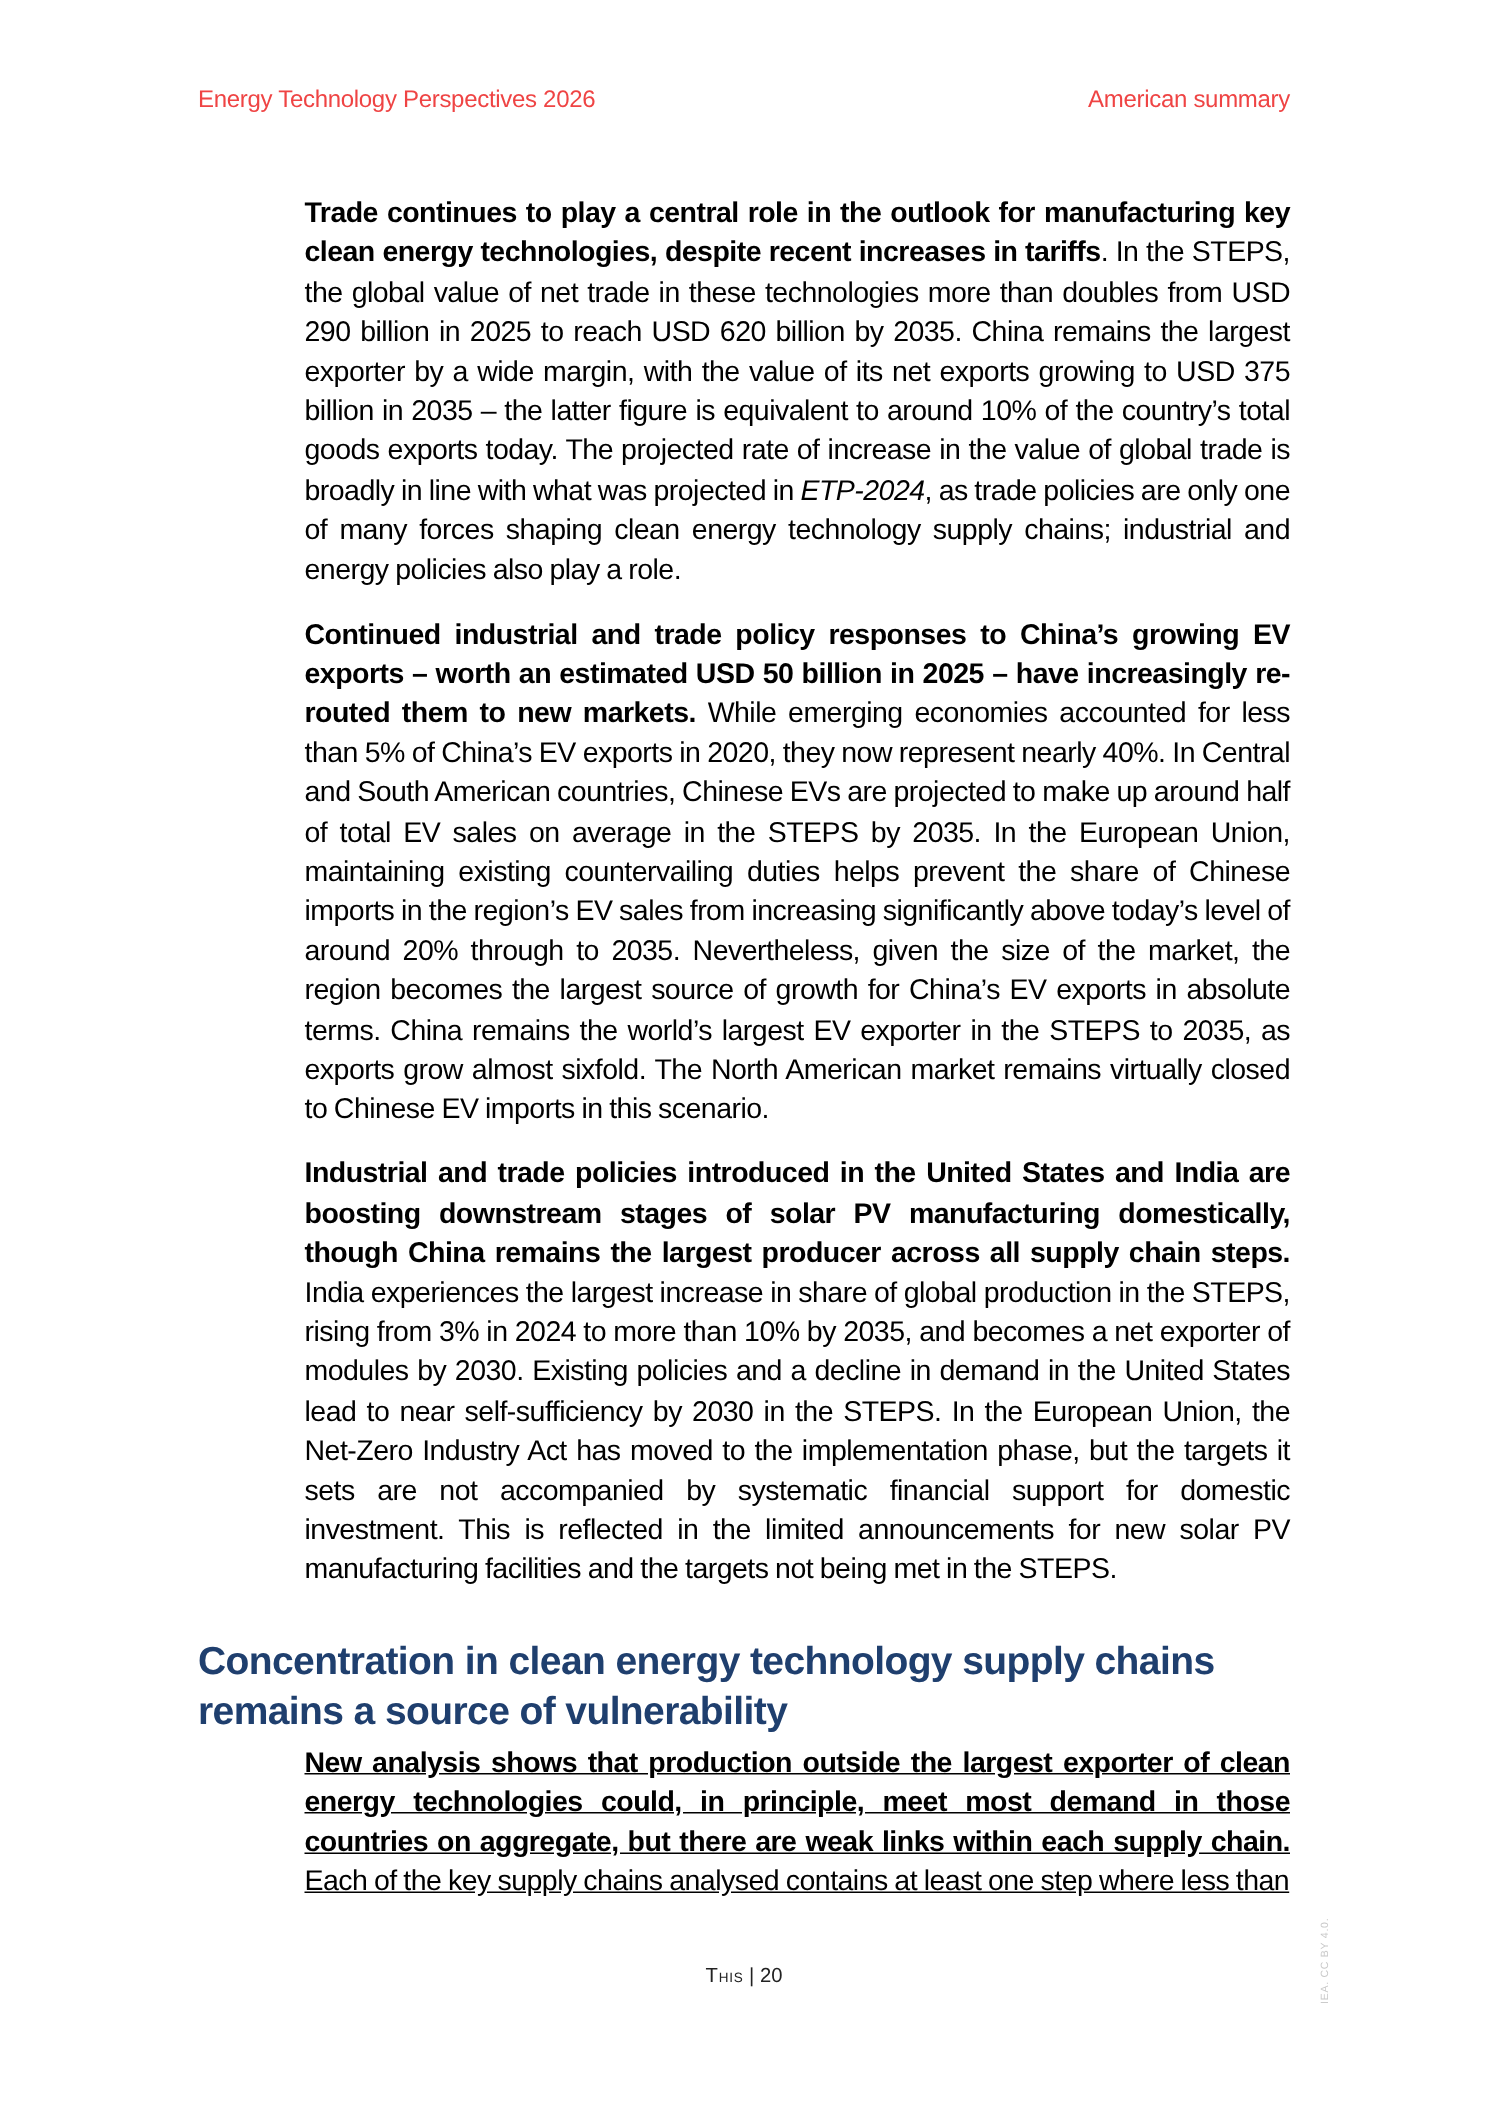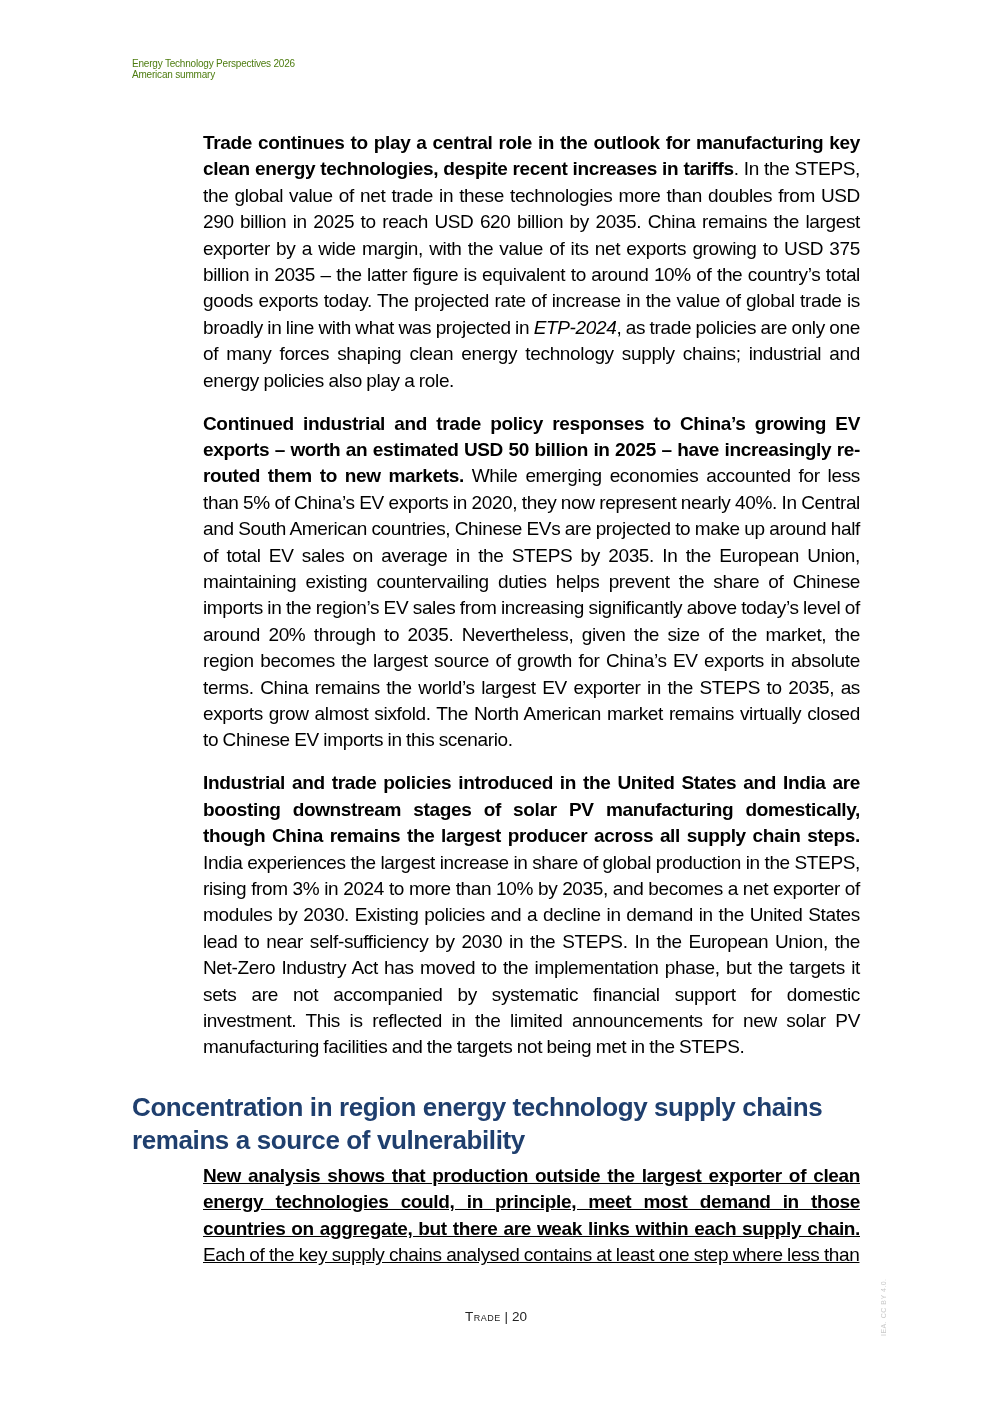--- a/index.html
+++ b/index.html
@@ -1,19 +1,19 @@
 <!DOCTYPE html>
 <html><head>
 <meta charset="utf-8">
 <style>
   html, body { margin: 0; padding: 0; background: #ffffff; }
   body { width: 992px; height: 1403px; position: relative; overflow: hidden;
          font-family: "Liberation Sans", sans-serif; color: #000; }
   .running-header { position: absolute; top: 58px; left: 132px; right: 132px;
-         font-size: 10px; color: #4d7c0f; display: flex; justify-content: space-between; flex-direction: column; }
+         font-size: 16px; color: #ef4444; display: flex; justify-content: space-between; }
   .running-header span { letter-spacing: -0.2px; }
   .content { position: absolute; left: 203px; width: 657px; top: 130px; }
   .para { margin: 0 0 16.5px 0; font-size: 19px; line-height: 26.4px;
           text-align: justify; letter-spacing: -0.35px; word-spacing: -0.5px; }
   .para b { font-weight: bold; }
   .para i { font-style: italic; }
   .section-heading { position: absolute; left: 132px; width: 740px; top: 1091px;
           margin: 0; font-size: 26px; line-height: 32.5px; font-weight: bold;
           color: #1f3f6e; letter-spacing: -0.4px; }
   .content2 { position: absolute; left: 203px; width: 657px; top: 1163px; text-decoration: underline; }
@@ -33,23 +33,23 @@
 </div>
 
 <div class="content">
   <p class="para"><b>Trade continues to play a central role in the outlook for manufacturing key clean energy technologies, despite recent increases in tariffs</b><span>. In the STEPS, the global value of net trade in these technologies more than doubles from USD 290 billion in 2025 to reach USD 620 billion by 2035. China remains the largest exporter by a wide margin, with the value of its net exports growing to USD 375 billion in 2035 – the latter figure is equivalent to around 10% of the country’s total goods exports today. The projected rate of increase in the value of global trade is broadly in line with what was projected in </span><i>ETP-2024</i><span>, as trade policies are only one of many forces shaping clean energy technology supply chains; industrial and energy policies also play a role.</span></p>
 
   <p class="para"><b>Continued industrial and trade policy responses to China’s growing EV exports – worth an estimated USD 50 billion in 2025 – have increasingly re-routed them to new markets.</b><span> While emerging economies accounted for less than 5% of China’s EV exports in 2020, they now represent nearly 40%. In Central and South American countries, Chinese EVs are projected to make up around half of total EV sales on average in the STEPS by 2035. In the European Union, maintaining existing countervailing duties helps prevent the share of Chinese imports in the region’s EV sales from increasing significantly above today’s level of around 20% through to 2035. Nevertheless, given the size of the market, the region becomes the largest source of growth for China’s EV exports in absolute terms. China remains the world’s largest EV exporter in the STEPS to 2035, as exports grow almost sixfold. The North American market remains virtually closed to Chinese EV imports in this scenario.</span></p>
 
   <p class="para"><b>Industrial and trade policies introduced in the United States and India are boosting downstream stages of solar PV manufacturing domestically, though China remains the largest producer across all supply chain steps.</b><span> India experiences the largest increase in share of global production in the STEPS, rising from 3% in 2024 to more than 10% by 2035, and becomes a net exporter of modules by 2030. Existing policies and a decline in demand in the United States lead to near self-sufficiency by 2030 in the STEPS. In the European Union, the Net-Zero Industry Act has moved to the implementation phase, but the targets it sets are not accompanied by systematic financial support for domestic investment. This is reflected in the limited announcements for new solar PV manufacturing facilities and the targets not being met in the STEPS.</span></p>
 </div>
 
-<h2 class="section-heading">Concentration in region energy technology supply chains remains a source of vulnerability</h2>
+<h2 class="section-heading">Concentration in clean energy technology supply chains remains a source of vulnerability</h2>
 
 <div class="content2">
   <p class="para"><b>New analysis shows that production outside the largest exporter of clean energy technologies could, in principle, meet most demand in those countries on aggregate, but there are weak links within each supply chain.</b><span> Each of the key supply chains analysed contains at least one step where less than</span></p>
 </div>
 
 <div class="footer">
-  <span class="pg">Trade</span><span> | </span><span>20</span>
+  <span class="pg">This</span><span> | </span><span>20</span>
 </div>
 
 <div class="watermark">IEA. CC BY 4.0.</div>
 
 </body></html>

